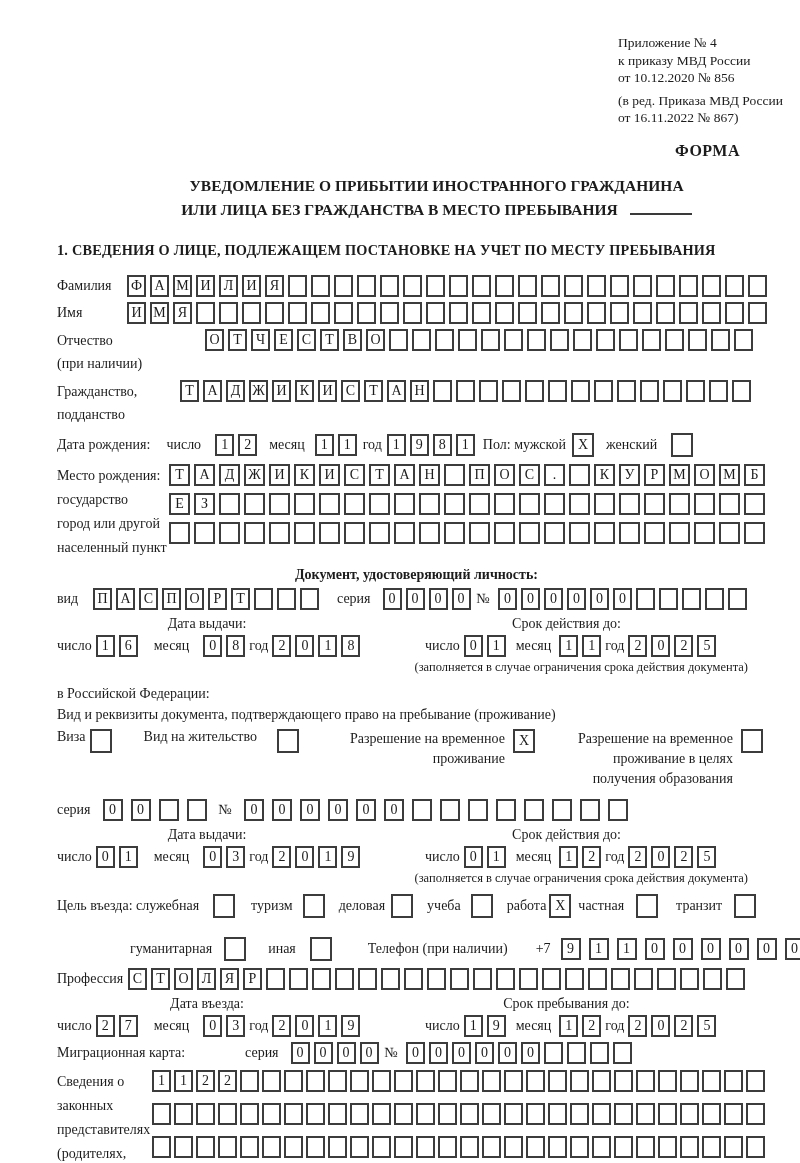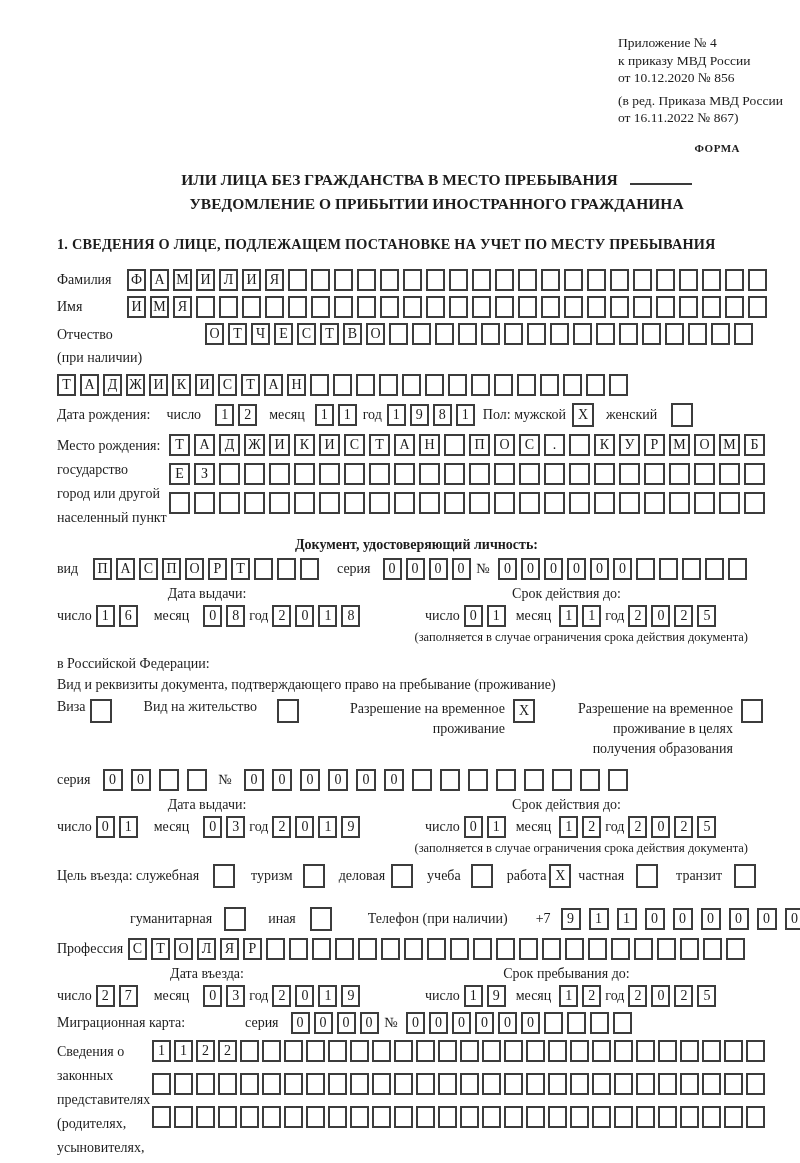--- a/index.html
+++ b/index.html
@@ -8,21 +8,21 @@
     width: 800px; height: 1163px; overflow: hidden;
     color: #1c1c1c;
     font-family: "Liberation Serif", "DejaVu Serif", serif;
     font-size: 14px;
   }
   .page { width: 800px; height: 1163px; padding: 34px 24px 0 57px; background:#fff; }
 
   
   .hdr-block { margin-left: 561px; width: 190px; font-size: 13.5px; line-height: 1.3; }
   .hdr-block .sub { margin-top: 5px; }
-  .forma { text-align: right; padding-right: 36px; font-weight: bold; font-size: 11px; margin-top: 15px; letter-spacing: .5px; }
+  .forma { text-align: right; padding-right: 36px; font-weight: bold; font-size: 16px; margin-top: 15px; letter-spacing: .5px; }
 
   
   .title { text-align: center; font-weight: bold; font-size: 15.5px; line-height: 1.55; margin-top: 14px; margin-left: 60px; margin-right: 20px; }
   .title-underline { display: inline-block; width: 62px; border-bottom: 2px solid #3a3a3a; margin-left: 12px; }
   .section-heading { font-weight: bold; font-size: 14.3px; margin-top: 20px; letter-spacing: .2px; }
 
   
   .row { display: flex; align-items: center; margin-top: 5px; }
   .row-top { display: flex; align-items: flex-start; margin-top: 5px; }
   .lbl { flex: none; white-space: nowrap; }
@@ -60,22 +60,22 @@
   <div class="hdr-block">
     <div>Приложение № 4</div>
     <div>к приказу МВД России</div>
     <div>от 10.12.2020 № 856</div>
     <div class="sub">(в ред. Приказа МВД России</div>
     <div>от 16.11.2022 № 867)</div>
   </div>
   <div class="forma">ФОРМА</div>
 
   <div class="title">
+    <div>УВЕДОМЛЕНИЕ О ПРИБЫТИИ ИНОСТРАННОГО ГРАЖДАНИНА</div>
     <div><span>ИЛИ ЛИЦА БЕЗ ГРАЖДАНСТВА В МЕСТО ПРЕБЫВАНИЯ</span><span class="title-underline"></span></div>
-    <div>УВЕДОМЛЕНИЕ О ПРИБЫТИИ ИНОСТРАННОГО ГРАЖДАНИНА</div>
   </div>
 
   <div class="section-heading">1. СВЕДЕНИЯ О ЛИЦЕ, ПОДЛЕЖАЩЕМ ПОСТАНОВКЕ НА УЧЕТ ПО МЕСТУ ПРЕБЫВАНИЯ</div>
 
   <div class="row" style="margin-top:16px">
     <span class="lbl" style="width:70px">Фамилия</span>
     <span class="cells">
         <span class="cell">Ф</span>
         <span class="cell">А</span>
         <span class="cell">М</span>
@@ -168,20 +168,24 @@
         <span class="cell"></span>
         <span class="cell"></span>
         <span class="cell"></span>
         <span class="cell"></span>
         <span class="cell"></span>
         <span class="cell"></span>
       </span>
   </div>
 
   <div class="row-top">
+    <div class="lblcol" style="width:123px">
+      <div>Гражданство,</div>
+      <div>подданство</div>
+    </div>
     <span class="cells">
         <span class="cell">Т</span>
         <span class="cell">А</span>
         <span class="cell">Д</span>
         <span class="cell">Ж</span>
         <span class="cell">И</span>
         <span class="cell">К</span>
         <span class="cell">И</span>
         <span class="cell">С</span>
         <span class="cell">Т</span>

